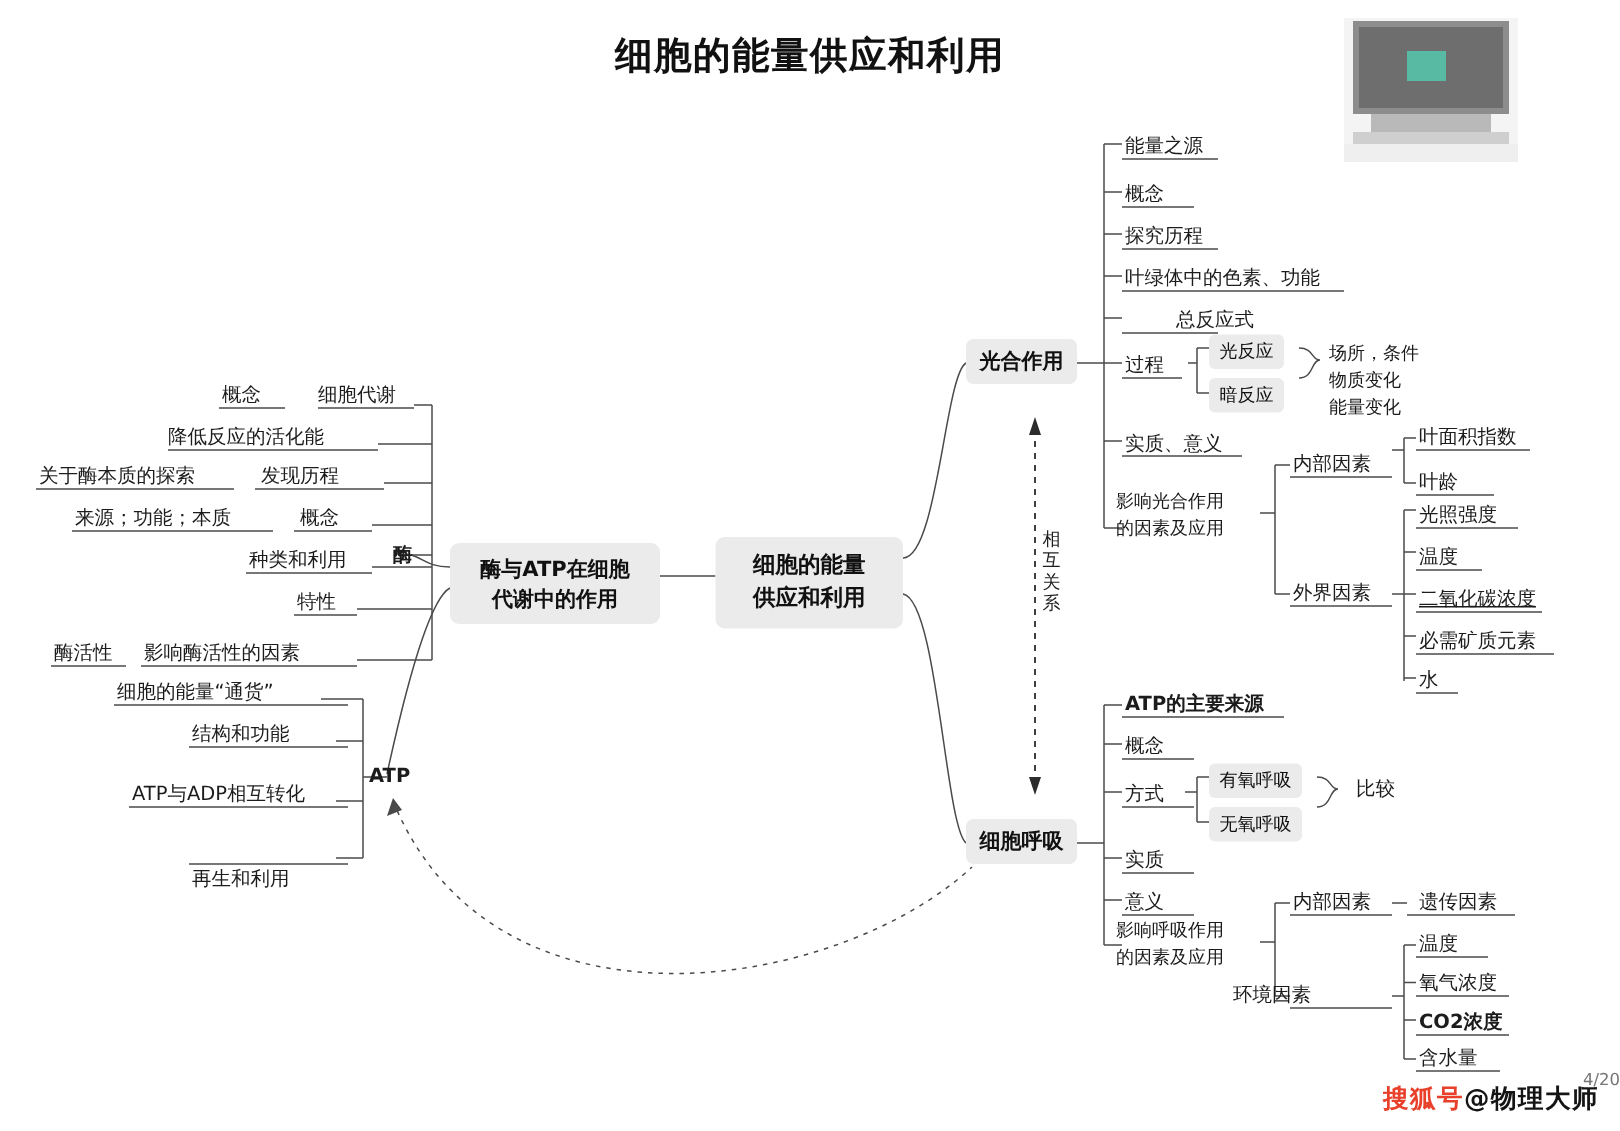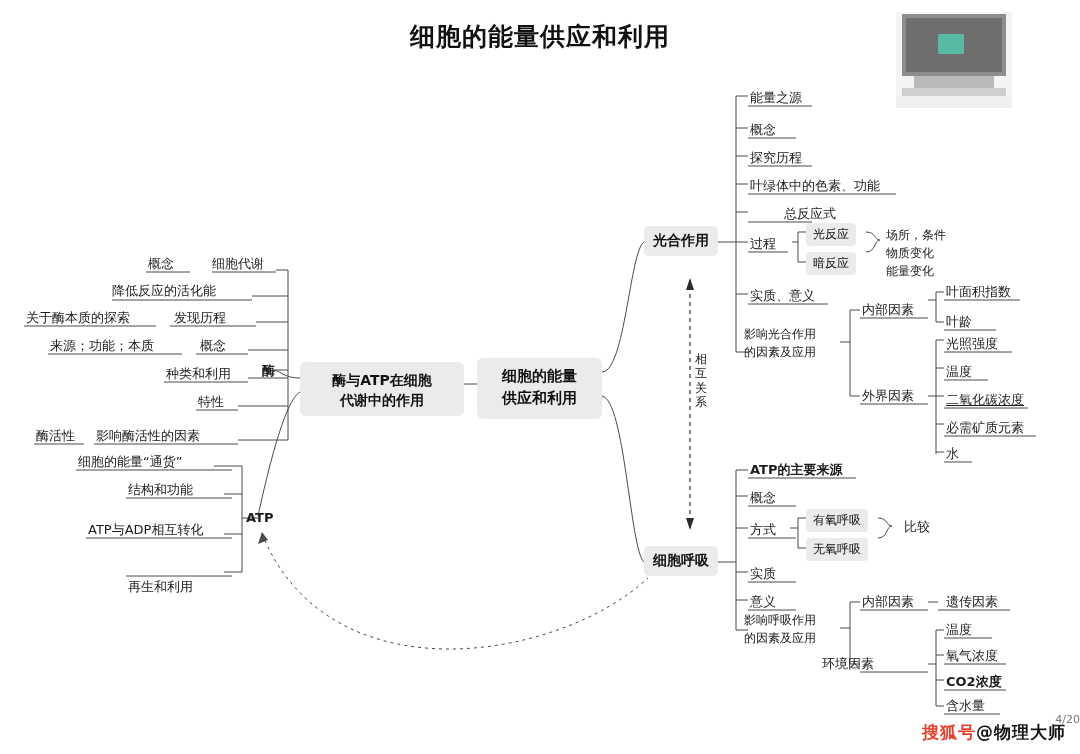--- a/index.html
+++ b/index.html
@@ -296,21 +296,21 @@
       <path d="M262 534 C 330 700, 560 660, 648 578"></path>
     </g>
     <polygon points="262,532 258,544 268,540" fill="#4a4a4a"></polygon>
   </svg>
 
   <div class="center-box" style="left:477px; top:358px; width:125px; height:61px;">
     <div>细胞的能量</div>
     <div>供应和利用</div>
   </div>
 
-  <div class="center-box" style="left:300px; top:362px; width:164px; height:54px; font-size:14px;">
+  <div class="center-box" style="left:300px; top:362px; width:140px; height:54px; font-size:14px;">
     <div>酶与ATP在细胞</div>
     <div>代谢中的作用</div>
   </div>
 
   <div class="node bold" style="left:262px; top:362px;">酶</div>
   <div class="node bold" style="left:246px; top:509px;">ATP</div>
 
   <div class="node" style="left:212px; top:255px;">细胞代谢</div>
   <div class="node" style="left:148px; top:255px;">概念</div>
 

